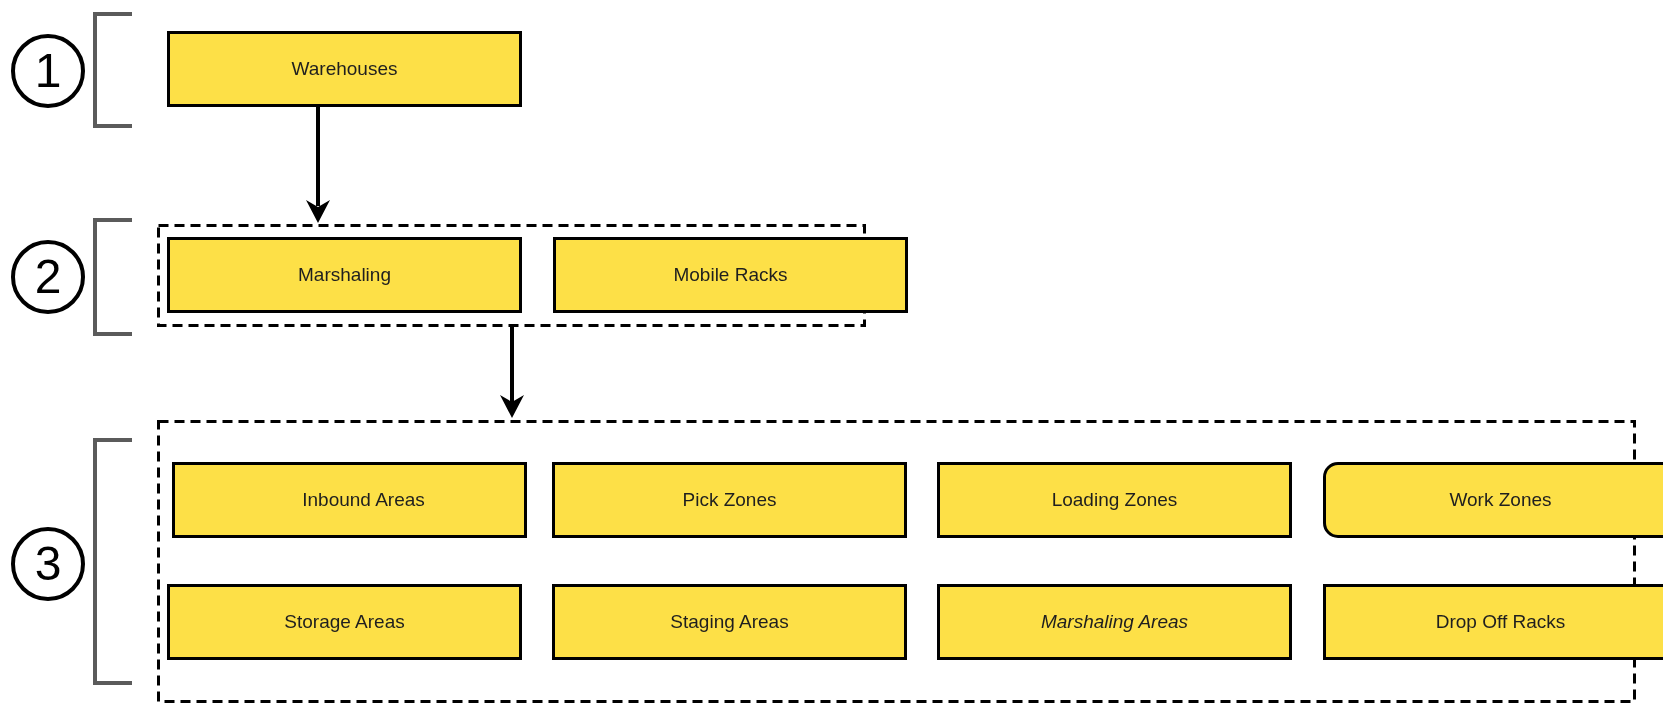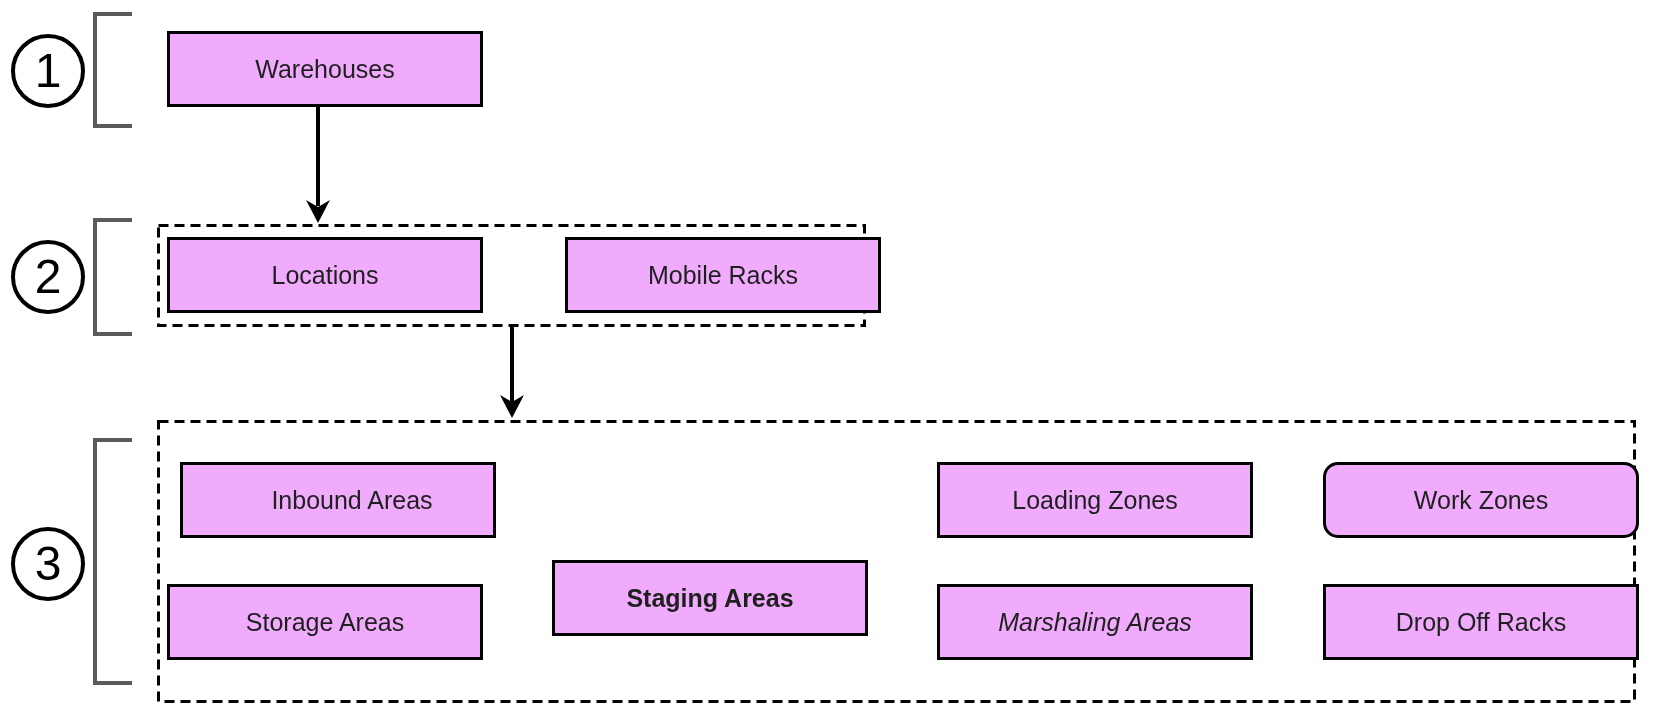--- a/index.html
+++ b/index.html
@@ -39,29 +39,29 @@
     left: 93px;
     width: 39px;
     border-left: 4px solid #5b5b5b;
     border-top: 4px solid #5b5b5b;
     border-bottom: 4px solid #5b5b5b;
     box-sizing: border-box;
   }
   
   .node {
     position: absolute;
-    width: 316px;
+    width: 355px;
     height: 76px;
-    background: #f0abfc;
+    background: #fde047;
     border: 3px solid #000000;
     box-sizing: border-box;
     display: flex;
     align-items: center;
     justify-content: center;
-    font-size: 25px;
+    font-size: 19px;
     color: #1f1f1f;
     text-align: center;
   }
   .group-outline {
     position: absolute;
     pointer-events: none;
   }
   .connector {
     position: absolute;
   }
@@ -78,36 +78,37 @@
   <svg class="connector" style="left:300px; top:106px;" width="36" height="118">
     <line x1="18" y1="0" x2="18" y2="100" stroke="#000000" stroke-width="4"></line>
     <polygon points="18,117 6,94 18,101 30,94" fill="#000000"></polygon>
   </svg>
 
   <div class="badge" style="top:240px;">2</div>
   <div class="bracket" style="top:218px; height:118px;"></div>
   <svg class="group-outline" style="left:157px; top:224px;" width="709" height="103">
     <rect x="1.5" y="1.5" width="706" height="100" fill="none" stroke="#000000" stroke-width="3" stroke-dasharray="10 6"></rect>
   </svg>
-  <div class="node" style="left:167px; top:237px;">Locations</div>
-  <div class="node" style="left:553px; top:237px;margin-left:12px;">Mobile Racks</div>
+  <div class="node" style="left:167px; top:237px;">Marshaling</div>
+  <div class="node" style="left:553px; top:237px;">Mobile Racks</div>
 
   <svg class="connector" style="left:494px; top:326px;" width="36" height="93">
     <line x1="18" y1="0" x2="18" y2="76" stroke="#000000" stroke-width="4"></line>
     <polygon points="18,92 6,69 18,76 30,69" fill="#000000"></polygon>
   </svg>
 
   <div class="badge" style="top:527px;">3</div>
   <div class="bracket" style="top:438px; height:247px;"></div>
   <svg class="group-outline" style="left:157px; top:420px;" width="1479" height="283">
     <rect x="1.5" y="1.5" width="1476" height="280" fill="none" stroke="#000000" stroke-width="3" stroke-dasharray="10 6"></rect>
   </svg>
 
-  <div class="node" style="left:180px; top:462px;padding-left:28px;">Inbound Areas</div>
+  <div class="node" style="left:172px; top:462px;padding-left:28px;">Inbound Areas</div>
+  <div class="node" style="left:552px; top:462px;">Pick Zones</div>
   <div class="node" style="left:937px; top:462px;">Loading Zones</div>
   <div class="node" style="left:1323px; top:462px;border-radius:15px;">Work Zones</div>
 
   <div class="node" style="left:167px; top:584px;">Storage Areas</div>
-  <div class="node" style="left:552px; top:560px;font-weight:bold;">Staging Areas</div>
+  <div class="node" style="left:552px; top:584px;">Staging Areas</div>
   <div class="node" style="left:937px; top:584px;font-style:italic;">Marshaling Areas</div>
   <div class="node" style="left:1323px; top:584px;">Drop Off Racks</div>
 
 </div>
 
 </body></html>

